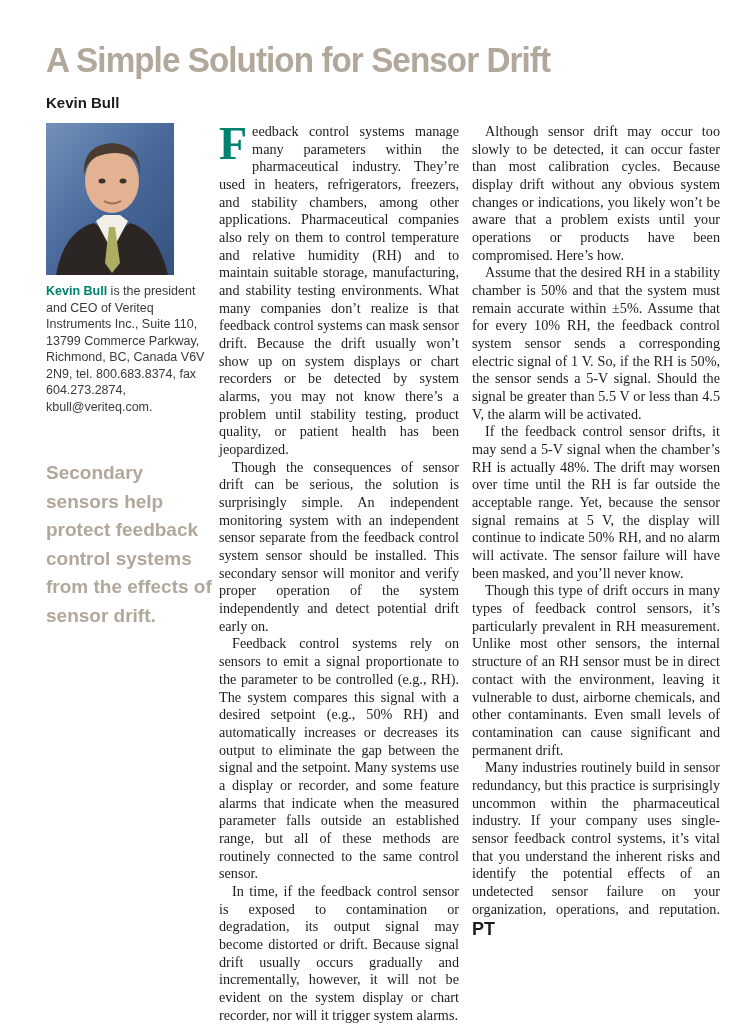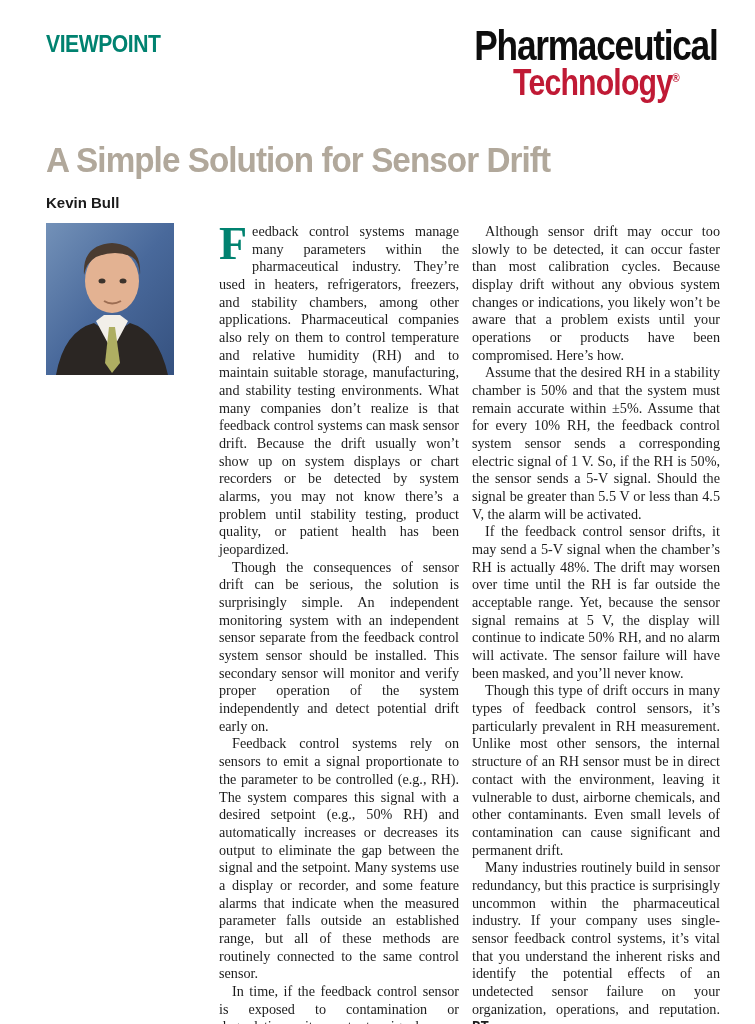--- a/index.html
+++ b/index.html
@@ -50,34 +50,27 @@
     line-height:1.5; color:#b1a89b; margin-top:44px; width:166px;
   }
   
   .col { font-size:14.2px; line-height:1.245; text-align:justify; }
   .col p { text-indent:13px; }
   .col p.first { text-indent:0; }
   .dropcap {
     float:left; color:#008270; font-size:46px; line-height:0.78;
     font-weight:bold; padding:3px 5px 0 0; font-family:"Liberation Serif", serif;
   }
-  .endmark { font-family:Liberation Mono, monospace; font-size:14px; font-weight:bold; }
+  .endmark { font-family:Liberation Sans, sans-serif; font-size:18px; font-weight:bold; }
 </style>
 </head>
 <body>
 
 <div class="page">
 
-  <div class="header">
-    <div class="section-label">VIEWPOINT</div>
-    <div class="logo-block">
-      <div class="logo-line1">Pharmaceutical</div>
-      <div class="logo-line2"><span>Technology</span><sup>®</sup></div>
-    </div>
-  </div>
 
   <div class="article-title">A Simple Solution for Sensor Drift</div>
   <div class="author">Kevin Bull</div>
 
   <div class="main">
 
     <div>
       <svg class="photo" viewBox="0 0 128 152" xmlns="http://www.w3.org/2000/svg">
         <defs>
           <linearGradient id="bg" x1="0" y1="0" x2="1" y2="1">
@@ -89,20 +82,22 @@
         <rect width="128" height="152" fill="url(#bg)"></rect>
         <ellipse cx="66" cy="58" rx="27" ry="32" fill="#e3b292"></ellipse>
         <path d="M38 52 Q36 22 66 20 Q96 22 94 52 Q93 38 86 34 Q70 26 50 34 Q40 40 38 52 Z" fill="#4a3b30"></path>
         <path d="M10 152 Q18 108 48 100 L66 112 L84 100 Q112 108 122 152 Z" fill="#2b2623"></path>
         <path d="M50 98 L66 128 L82 98 L74 92 L58 92 Z" fill="#f2efe9"></path>
         <path d="M63 104 L69 104 L74 140 L66 150 L59 140 Z" fill="#aeae62"></path>
         <ellipse cx="56" cy="58" rx="3.5" ry="2.5" fill="#3c332c"></ellipse>
         <ellipse cx="77" cy="58" rx="3.5" ry="2.5" fill="#3c332c"></ellipse>
         <path d="M58 78 Q66 83 75 78" stroke="#9c6d52" stroke-width="2" fill="none"></path>
       </svg>
+      <div class="bio"><b>Kevin Bull</b><span> is the president and CEO of Veriteq Instruments Inc., Suite 110, 13799 Commerce Parkway, Richmond, BC, Canada V6V 2N9, tel. 800.683.8374, fax 604.273.2874, kbull@veriteq.com.</span></div>
+      <div class="pull-quote">Secondary sensors help protect feedback control systems from the effects of sensor drift.</div>
     </div>
 
     <div class="col">
       <p class="first"><span class="dropcap">F</span><span>eedback control systems manage many parameters within the pharmaceutical industry. They’re used in heaters, refrigerators, freezers, and stability chambers, among other applications. Pharmaceutical companies also rely on them to control temperature and relative humidity (RH) and to maintain suitable storage, manufacturing, and stability testing environments. What many companies don’t realize is that feedback control systems can mask sensor drift. Because the drift usually won’t show up on system displays or chart recorders or be detected by system alarms, you may not know there’s a problem until stability testing, product quality, or patient health has been jeopardized.</span></p>
       <p>Though the consequences of sensor drift can be serious, the solution is surprisingly simple. An independent monitoring system with an independent sensor separate from the feedback control system sensor should be installed. This secondary sensor will monitor and verify proper operation of the system independently and detect potential drift early on.</p>
       <p>Feedback control systems rely on sensors to emit a signal proportionate to the parameter to be controlled (e.g., RH). The system compares this signal with a desired setpoint (e.g., 50% RH) and automatically increases or decreases its output to eliminate the gap between the signal and the setpoint. Many systems use a display or recorder, and some feature alarms that indicate when the measured parameter falls outside an established range, but all of these methods are routinely connected to the same control sensor.</p>
       <p>In time, if the feedback control sensor is exposed to contamination or degradation, its output signal may become distorted or drift. Because signal drift usually occurs gradually and incrementally, however, it will not be evident on the system display or chart recorder, nor will it trigger system alarms.</p>
     </div>
 
     <div class="col">

